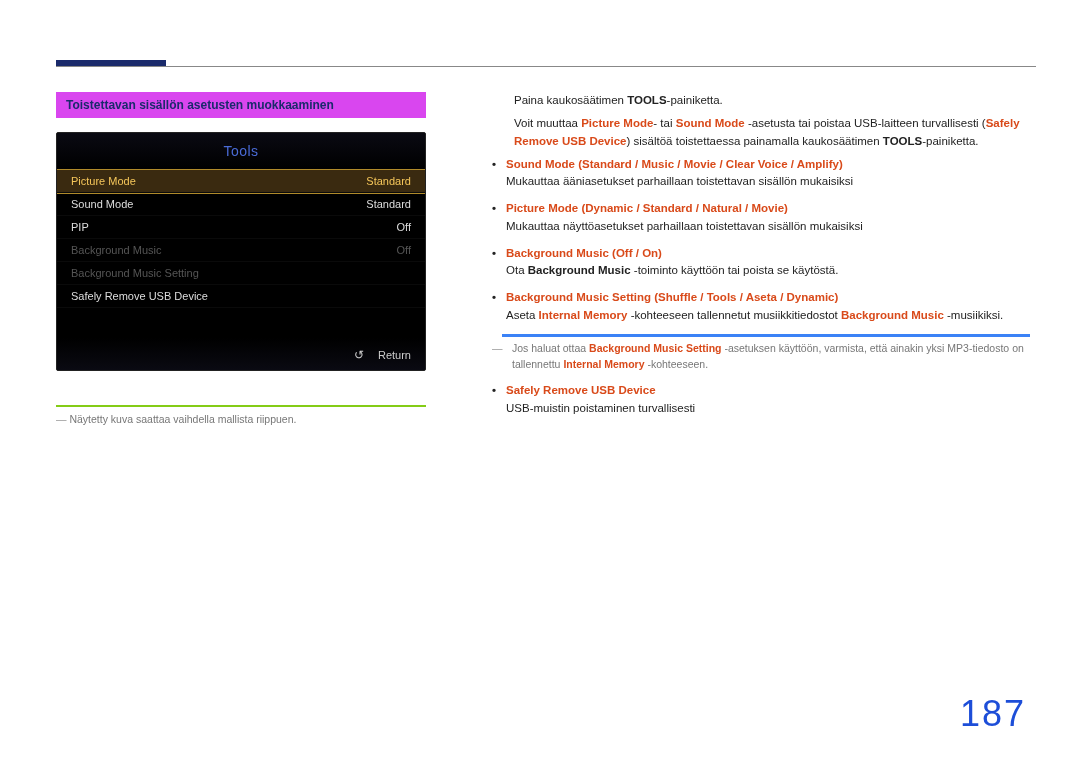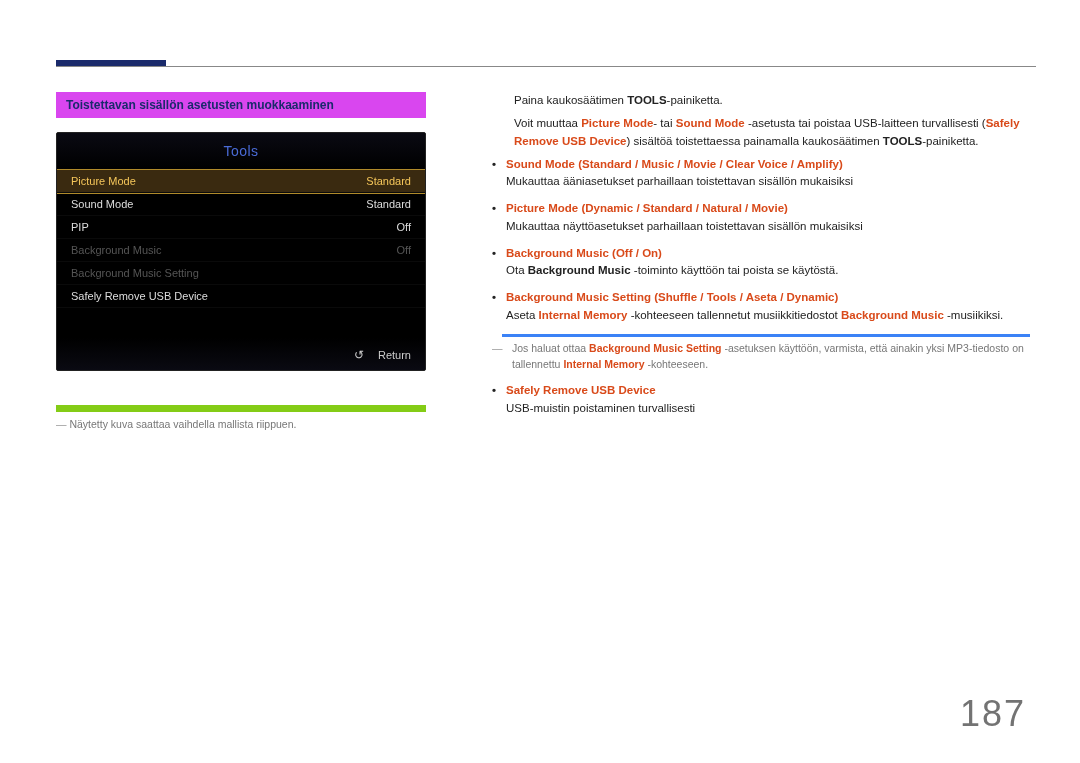--- a/index.html
+++ b/index.html
@@ -11,34 +11,34 @@
   .leftcol { width: 370px; flex: 0 0 370px; }
   .rightcol { flex: 1; font-size: 11.5px; line-height: 1.5; color: #222; }
   .section-title { background: #d946ef; color: #1a2a6b; font-weight: bold; font-size: 12px; padding: 6px 10px; margin-bottom: 14px; }
   .ui-box { background: #000; border: 1px solid #222; border-radius: 2px; overflow: hidden; color: #ddd; font-size: 11px; margin-bottom: 34px; box-shadow: inset 0 0 6px #000; }
   .ui-title { text-align: center; color: #4a6bd6; font-size: 14px; padding: 10px 0; background: linear-gradient(#0a0a12,#000); border-bottom: 1px solid #111; letter-spacing: 0.5px; }
   .ui-row { display: flex; justify-content: space-between; padding: 5px 14px; border-bottom: 1px solid #0a0a0a; }
   .ui-row.selected { background: #3a2a10; outline: 1px solid #b08a2a; color: #f5c65a; }
   .ui-row.disabled { color: #555; }
   .ui-footer { display:flex; justify-content:flex-end; align-items:center; gap:10px; padding: 10px 14px 8px; background: linear-gradient(#000,#0a0a12); margin-top: 30px; color:#ccc; font-size:11px; }
   .return-icon::before { content: "↺"; display:inline-block; margin-right:4px; font-size: 12px;}
-  .footnote { color: #777; font-size: 10.5px; border-top: 7px solid #84cc16; padding-top: 6px; }
+  .footnote { color: #777; font-size: 10.5px; border-top: 2px solid #84cc16; padding-top: 6px; }
   .footnote::before { content: "― "; color:#999; }
   .rightcol p { margin-bottom: 6px; padding-left: 40px; }
   .bold { font-weight: bold; }
   .hl { color: #d94a1a; font-weight: bold; }
   .hln { color: #d94a1a; font-weight: bold; }
   ul.bullets { list-style: none; margin: 6px 0 0 18px; }
   ul.bullets > li { margin-bottom: 10px; position: relative; padding-left: 14px; }
   ul.bullets > li::before { content: "•"; position: absolute; left: 0; color: #222; font-weight: bold; }
   .desc { color: #222; font-weight: normal; }
   .note { margin: 4px 0 10px 28px; color: #777; font-size: 10.5px; position: relative; padding-left: 10px; border-top:3px solid #3b82f6; padding-top:4px; max-width: 540px;}
   .note::before { content: "―"; position:absolute; left:-10px; color:#999; }
   .note .hl, .note .hln { font-weight: bold; }
-  .pagenum { position: absolute; right: 54px; bottom: 28px; font-size: 36px; color: #737373; font-weight: 300; letter-spacing: 2px; }
+  .pagenum { position: absolute; right: 54px; bottom: 28px; font-size: 36px; color: #1d4ed8; font-weight: 300; letter-spacing: 2px; }
   .slash { color:#d94a1a; font-weight:bold; }
 </style>
 </head>
 <body>
 
 <div class="page">
   <div class="accentbar"></div>
   <div class="topline"></div>
 
   <div class="content">

